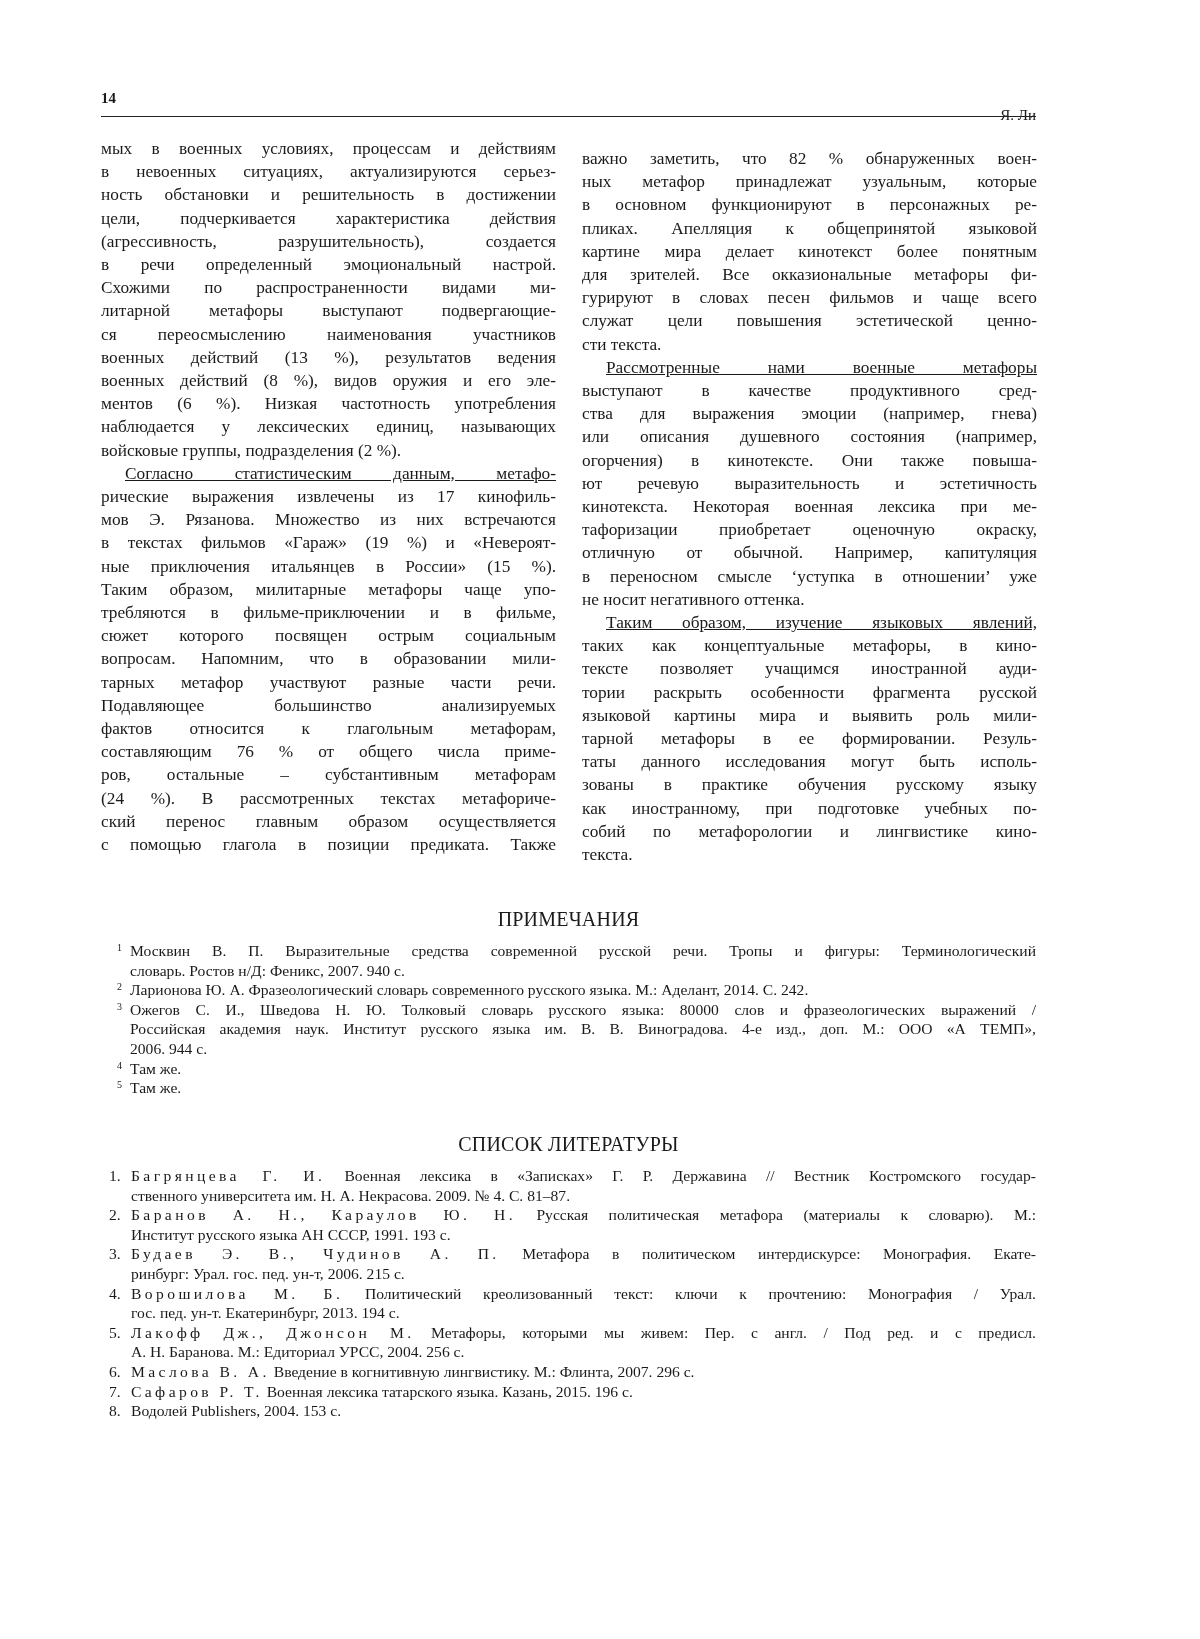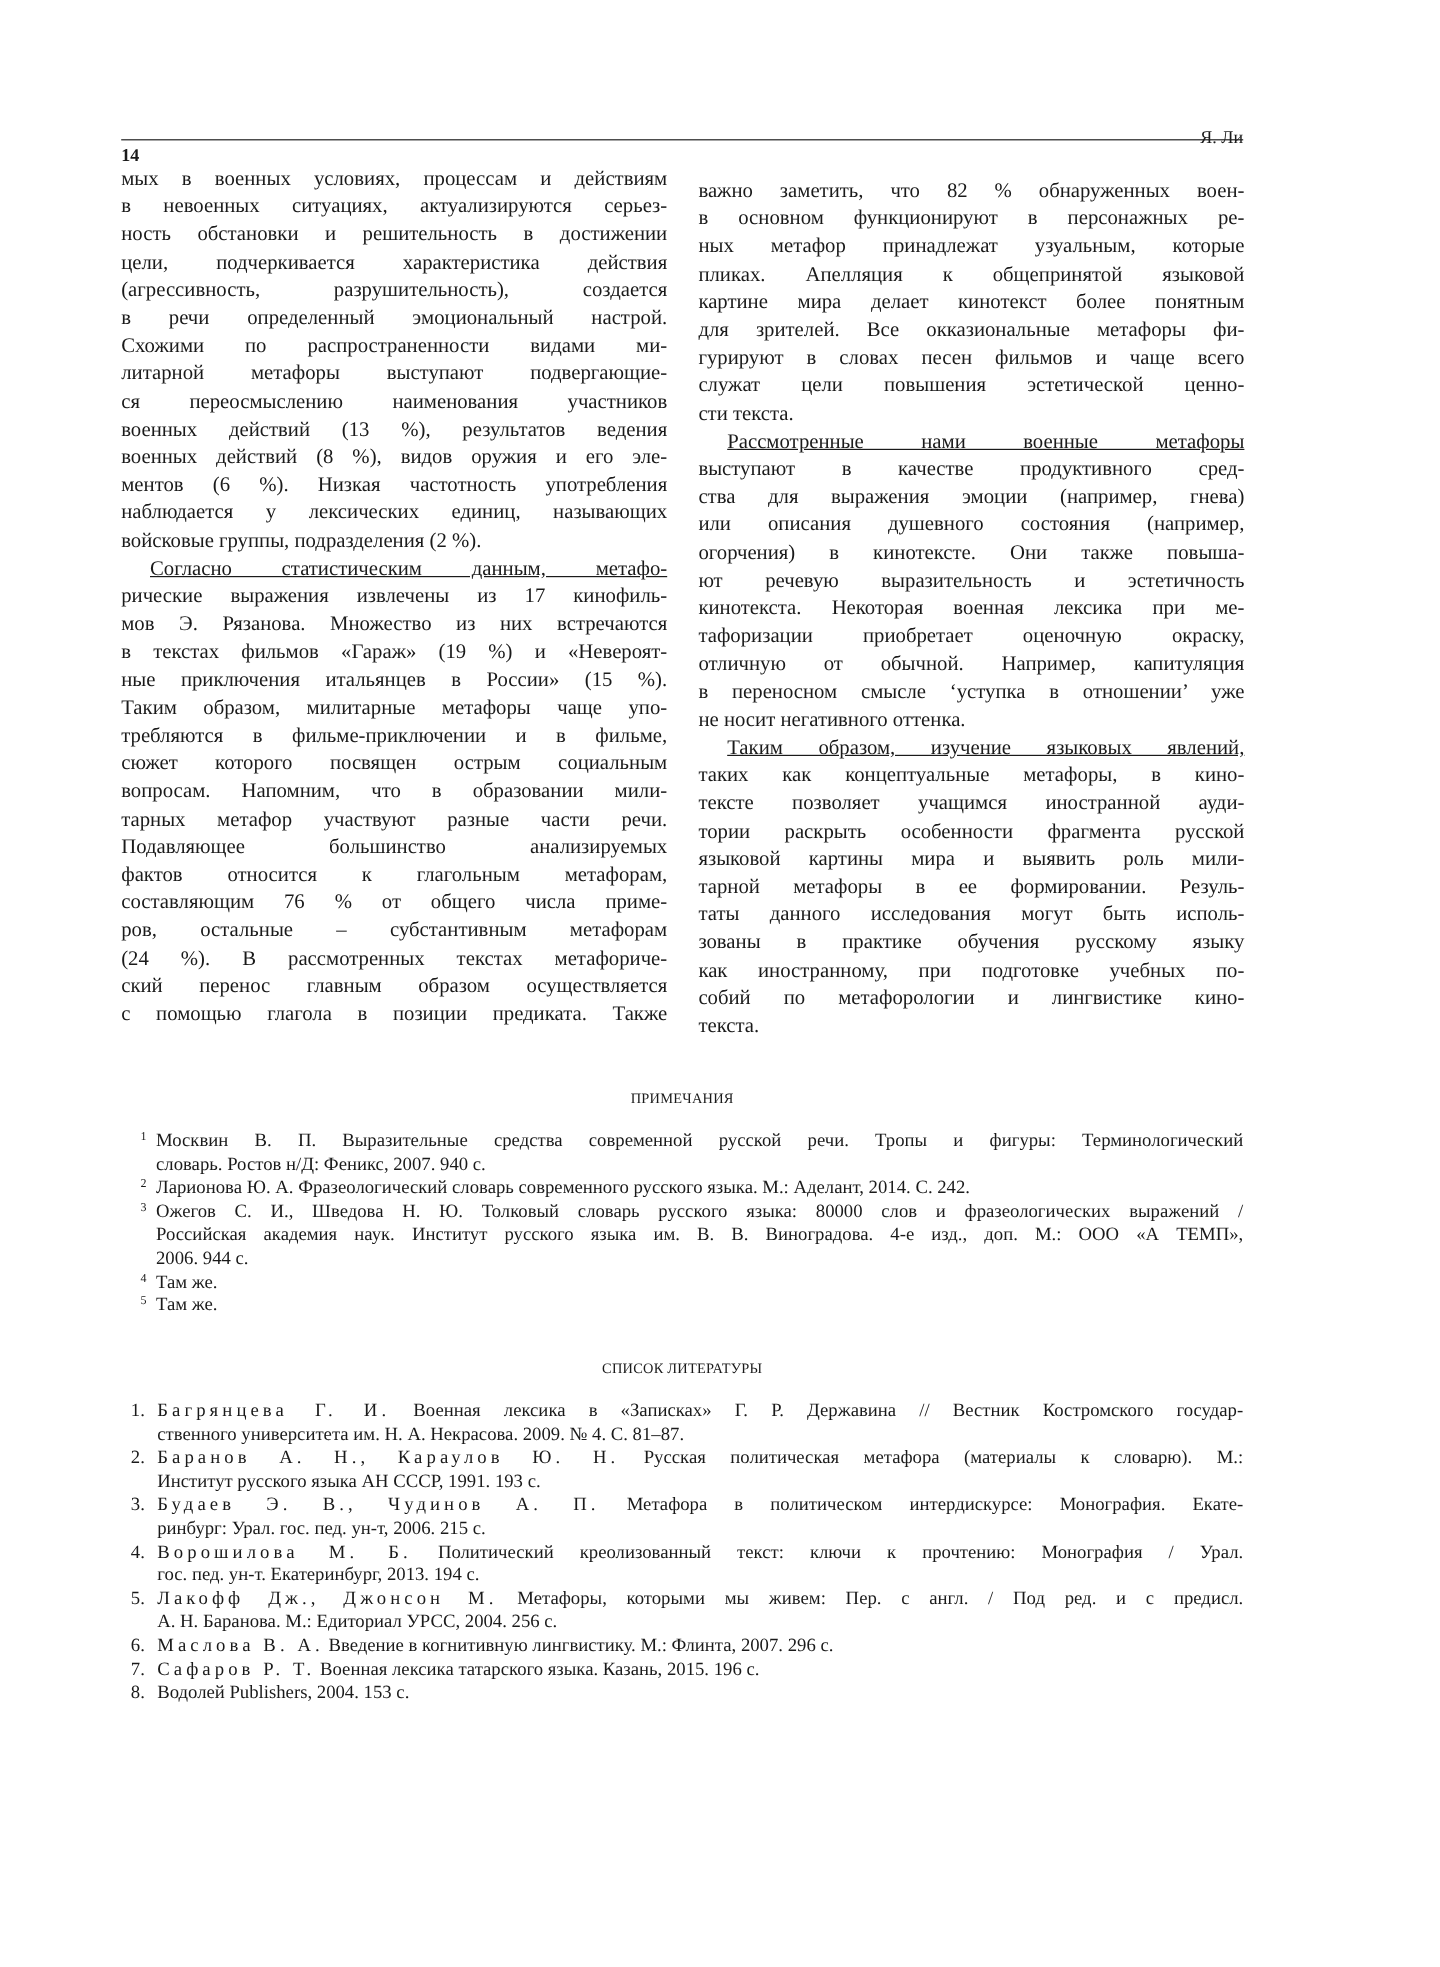--- a/index.html
+++ b/index.html
@@ -5,38 +5,38 @@
   html, body { margin: 0; padding: 0; background: #ffffff; }
   body {
     width: 1200px; height: 1639px; position: relative; overflow: hidden;
     font-family: "Liberation Serif", "DejaVu Serif", serif; color: #1a1a1a;
   }
   .page { position: absolute; left: 101px; top: 0; width: 935px; }
   .running-head {
     position: absolute; top: 90px; left: 0; width: 935px; height: 24px;
     font-size: 15px;
   }
-  .page-number { position: absolute; left: 0; top: 0; font-weight: bold; margin-top: 32px; }
+  .page-number { position: absolute; left: 0; top: 0; font-weight: bold; }
   .running-author { position: absolute; left: 0; width: 935px; text-align: right; top: 17px; }
   .head-rule { position: absolute; top: 116px; left: 0; width: 935px; height: 0; border-top: 1.6px solid #222; }
 
   .col {
     position: absolute; top: 137px; width: 455px;
     font-size: 17.3px; line-height: 23.2px;
     text-align: justify;
   }
   .col.left { left: 0; }
   .col.right { left: 481px; margin-top: 10px; }
   .line { display: block; white-space: nowrap; text-align-last: justify; }
   .line.last { text-align-last: left; }
   .indent { text-indent: 24px; text-decoration: underline; }
 
   .section-title {
     position: absolute; left: 0; width: 935px; text-align: center;
-    font-size: 12px; letter-spacing: 0.2px;
+    font-size: 20px; letter-spacing: 0.2px;
   }
   .notes, .refs {
     position: absolute; left: 0; width: 935px;
     font-size: 15.6px; line-height: 19.6px;
   }
   .note { position: relative; padding-left: 29px; }
   .note-num {
     position: absolute; left: 16px; top: -3px; font-size: 10px;
   }
   .ref { position: relative; padding-left: 30px; }
@@ -83,22 +83,22 @@
       <span class="line">Подавляющее большинство анализируемых</span>
       <span class="line">фактов относится к глагольным метафорам,</span>
       <span class="line">составляющим 76 % от общего числа приме-</span>
       <span class="line">ров, остальные – субстантивным метафорам</span>
       <span class="line">(24 %). В рассмотренных текстах метафориче-</span>
       <span class="line">ский перенос главным образом осуществляется</span>
       <span class="line">с помощью глагола в позиции предиката. Также</span>
     </div>
   <div class="col right" id="col-right">
       <span class="line">важно заметить, что 82 % обнаруженных воен-</span>
+      <span class="line">ных метафор принадлежат узуальным, которые</span>
       <span class="line">в основном функционируют в персонажных ре-</span>
-      <span class="line">ных метафор принадлежат узуальным, которые</span>
       <span class="line">пликах. Апелляция к общепринятой языковой</span>
       <span class="line">картине мира делает кинотекст более понятным</span>
       <span class="line">для зрителей. Все окказиональные метафоры фи-</span>
       <span class="line">гурируют в словах песен фильмов и чаще всего</span>
       <span class="line">служат цели повышения эстетической ценно-</span>
       <span class="line last">сти текста.</span>
       <span class="line indent">Рассмотренные нами военные метафоры</span>
       <span class="line">выступают в качестве продуктивного сред-</span>
       <span class="line">ства для выражения эмоции (например, гнева)</span>
       <span class="line">или описания душевного состояния (например,</span>

